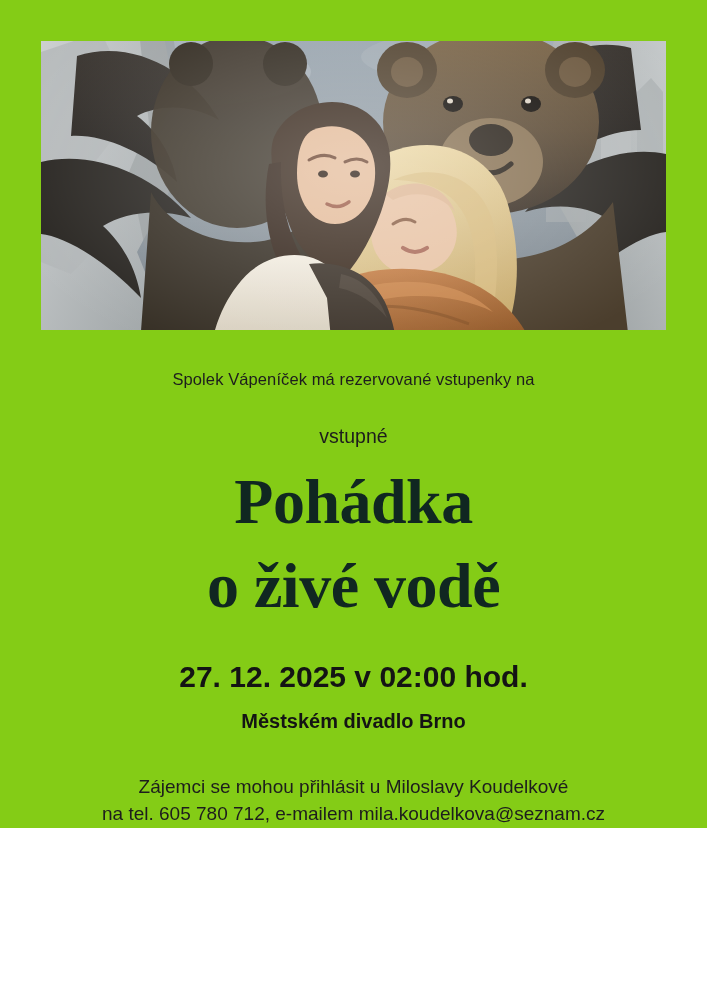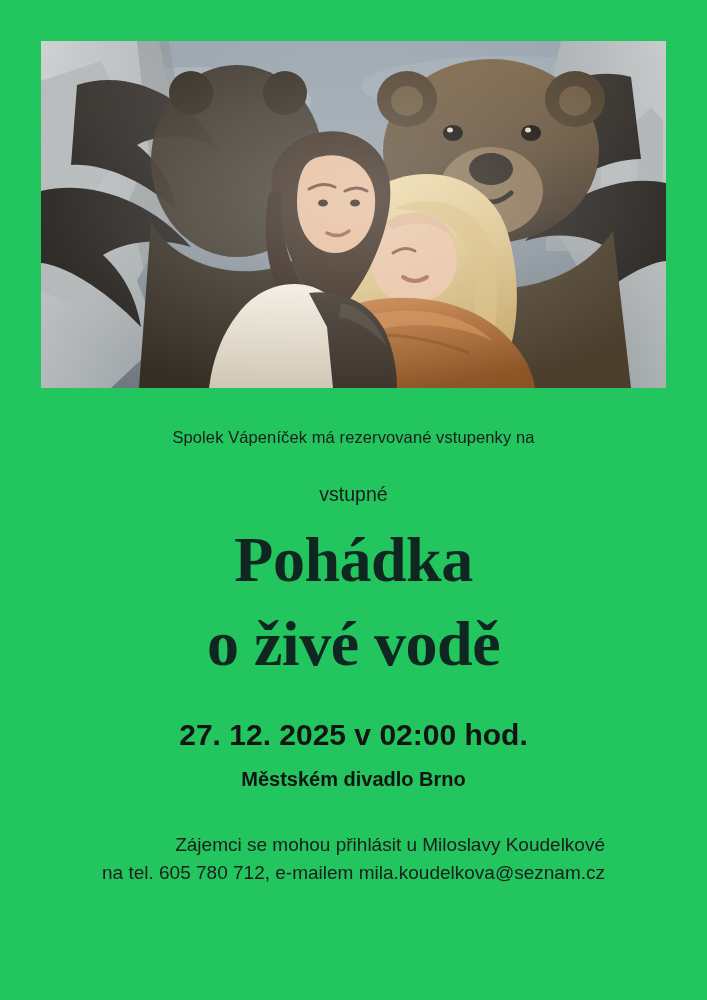--- a/index.html
+++ b/index.html
@@ -12,22 +12,22 @@
     width: 707px;
     height: 1000px;
     overflow: hidden;
     font-family: "Liberation Sans", sans-serif;
     color: #1b1b1b;
     -webkit-font-smoothing: antialiased;
   }
   .poster {
     position: relative;
     width: 707px;
-    height: 1000px;
-    background: #22c55e;
+    height: 828px;
+    background: #84cc16;
     display: flex;
     flex-direction: column;
     align-items: center;
   }
 
   
   .hero {
     position: relative;
     width: 625px;
     height: 347px;
@@ -84,21 +84,21 @@
     font-size: 21px;
     font-weight: 700;
     color: #141414;
     text-align: center;
   }
   .contact {
     margin-top: 40px;
     font-size: 19px;
     line-height: 1.45;
     color: #1d1d1d;
-    text-align: right;
+    text-align: center;
   }
   .contact .l2 { display: block; }
 </style>
 </head>
 <body>
 
 <div class="poster">
 
   <div class="hero">
     <svg viewBox="0 0 625 347" preserveAspectRatio="xMidYMid slice">

